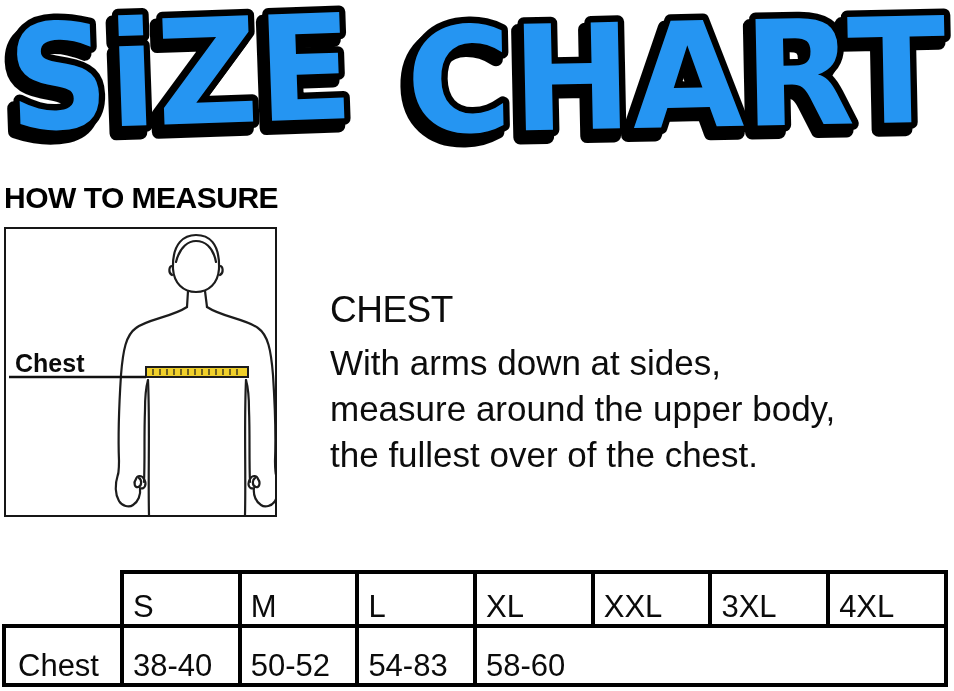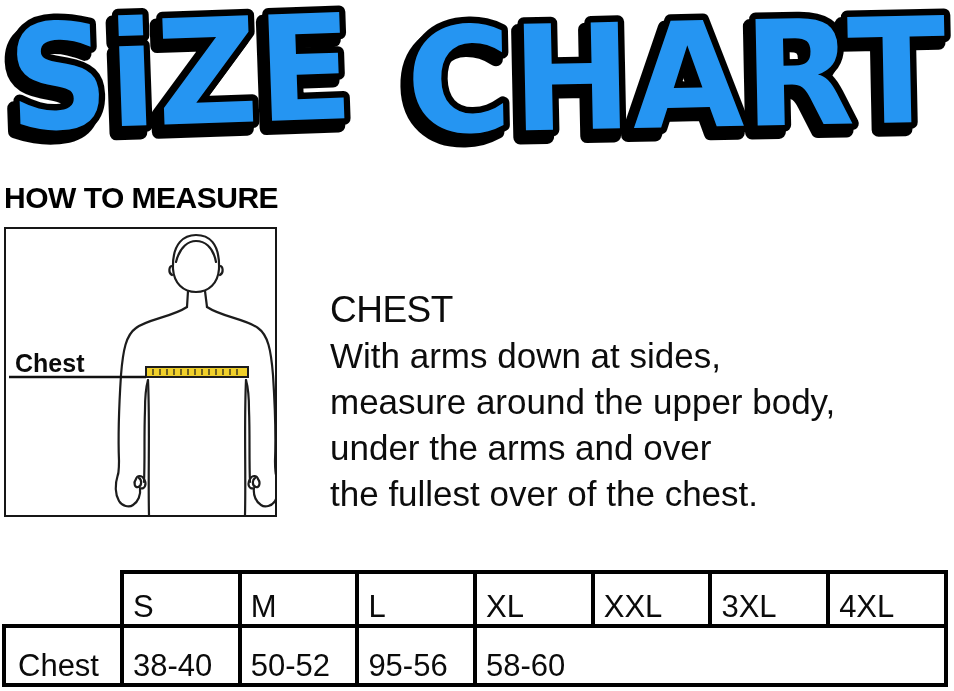--- a/index.html
+++ b/index.html
@@ -31,21 +31,21 @@
   .tape-rect { fill:var(--tape_yellow, #F0D02A); stroke:#1c1c1c; stroke-width:2; }
   .tape-ticks { fill:none; stroke:#1c1c1c; stroke-width:1.2; }
   .pointer { stroke:#111; stroke-width:2.6; }
   .diagram-label {
     font-family:"Liberation Sans", sans-serif; font-weight:bold; font-size:25px; fill:#0b0b0b;
   }
 
   
   .instructions { position:absolute; left:330px; top:288px; color:#0c0c0c; }
   .chest-heading { font-size:37px; letter-spacing:-0.5px; line-height:44px; }
-  .chest-lines { margin-top:1px; }
+  .chest-lines { margin-top:8px; }
   .chest-line { font-size:35px; letter-spacing:0; line-height:46px; white-space:nowrap; }
 
   
   .tbl-header-row {
     position:absolute; left:120px; top:570px; width:828px; height:58px;
     display:flex; border:4px solid #000; background:#fff;
   }
   .tbl-data-row {
     position:absolute; left:2px; top:624px; width:946px; height:63px;
     display:flex; border:4px solid #000; background:#fff;
@@ -102,37 +102,36 @@
       <line class="pointer" x1="3" y1="148" x2="140" y2="148"></line>
       <text class="diagram-label" x="9" y="143">Chest</text>
     </svg>
   </div>
 
   <div class="instructions">
     <div class="chest-heading">CHEST</div>
     <div class="chest-lines">
       <div class="chest-line">With arms down at sides,</div>
       <div class="chest-line">measure around the upper body,</div>
-      <div class="chest-line">under the arms and over</div>
       <div class="chest-line">the fullest over of the chest.</div>
     </div>
   </div>
 
   <div>
     <div class="tbl-header-row">
       <div class="cell cell-size">S</div>
       <div class="cell cell-size">M</div>
       <div class="cell cell-size">L</div>
       <div class="cell cell-size">XL</div>
       <div class="cell cell-size">XXL</div>
       <div class="cell cell-size">3XL</div>
       <div class="cell cell-size">4XL</div>
     </div>
     <div class="tbl-data-row">
       <div class="cell cell-rowlabel">Chest</div>
       <div class="cell cell-size">38-40</div>
       <div class="cell cell-size">50-52</div>
-      <div class="cell cell-size">95-56</div>
+      <div class="cell cell-size">54-83</div>
       <div class="cell cell-size">58-60</div>
     </div>
   </div>
 
 </div>
 
 </body></html>

